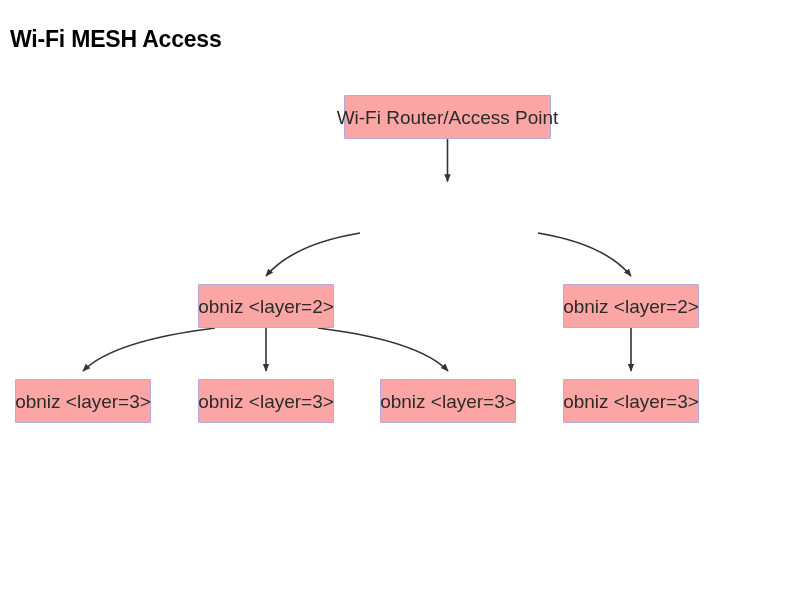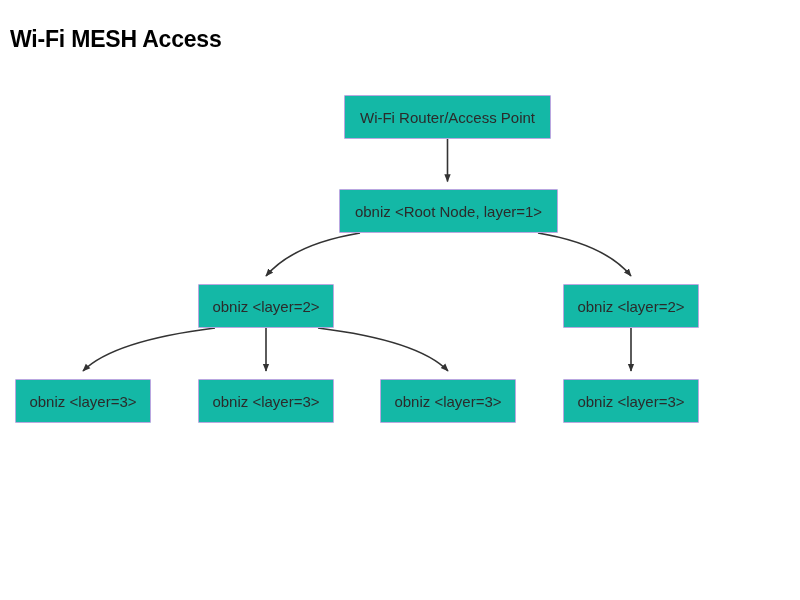--- a/index.html
+++ b/index.html
@@ -34,28 +34,28 @@
   #edge-layer {
     position: absolute;
     left: 0;
     top: 0;
     width: 800px;
     height: 600px;
   }
   .node-box {
     position: absolute;
     box-sizing: border-box;
-    background: #14b8a6;
+    background: #fca5a5;
     border: 1.4px solid #B9A7E0;
     border-radius: 1px;
     display: flex;
     align-items: center;
     justify-content: center;
     color: #2b2b2b;
-    font-size: 15px;
+    font-size: 19px;
     font-family: "Liberation Sans", sans-serif;
     white-space: nowrap;
     line-height: 1;
   }
 </style>
 </head>
 <body>
 
 <div id="page-title">Wi-Fi MESH Access</div>
 
@@ -80,23 +80,20 @@
 
     <path d="M318,328 C358,333 422,344 448,371" fill="none" stroke="#333333" stroke-width="1.6" marker-end="url(#arrowhead)"></path>
 
     <path d="M631,328 L631,371" fill="none" stroke="#333333" stroke-width="1.6" marker-end="url(#arrowhead)"></path>
   </svg>
 
   <div class="node-box" style="left:344px; top:95px; width:207px; height:44px;">
     <span>Wi-Fi Router/Access Point</span>
   </div>
 
-  <div class="node-box" style="left:339px; top:189px; width:219px; height:44px;">
-    <span>obniz &lt;Root Node, layer=1&gt;</span>
-  </div>
 
   <div class="node-box" style="left:198px; top:284px; width:136px; height:44px;">
     <span>obniz &lt;layer=2&gt;</span>
   </div>
 
   <div class="node-box" style="left:563px; top:284px; width:136px; height:44px;">
     <span>obniz &lt;layer=2&gt;</span>
   </div>
 
   <div class="node-box" style="left:15px; top:379px; width:136px; height:44px;">

